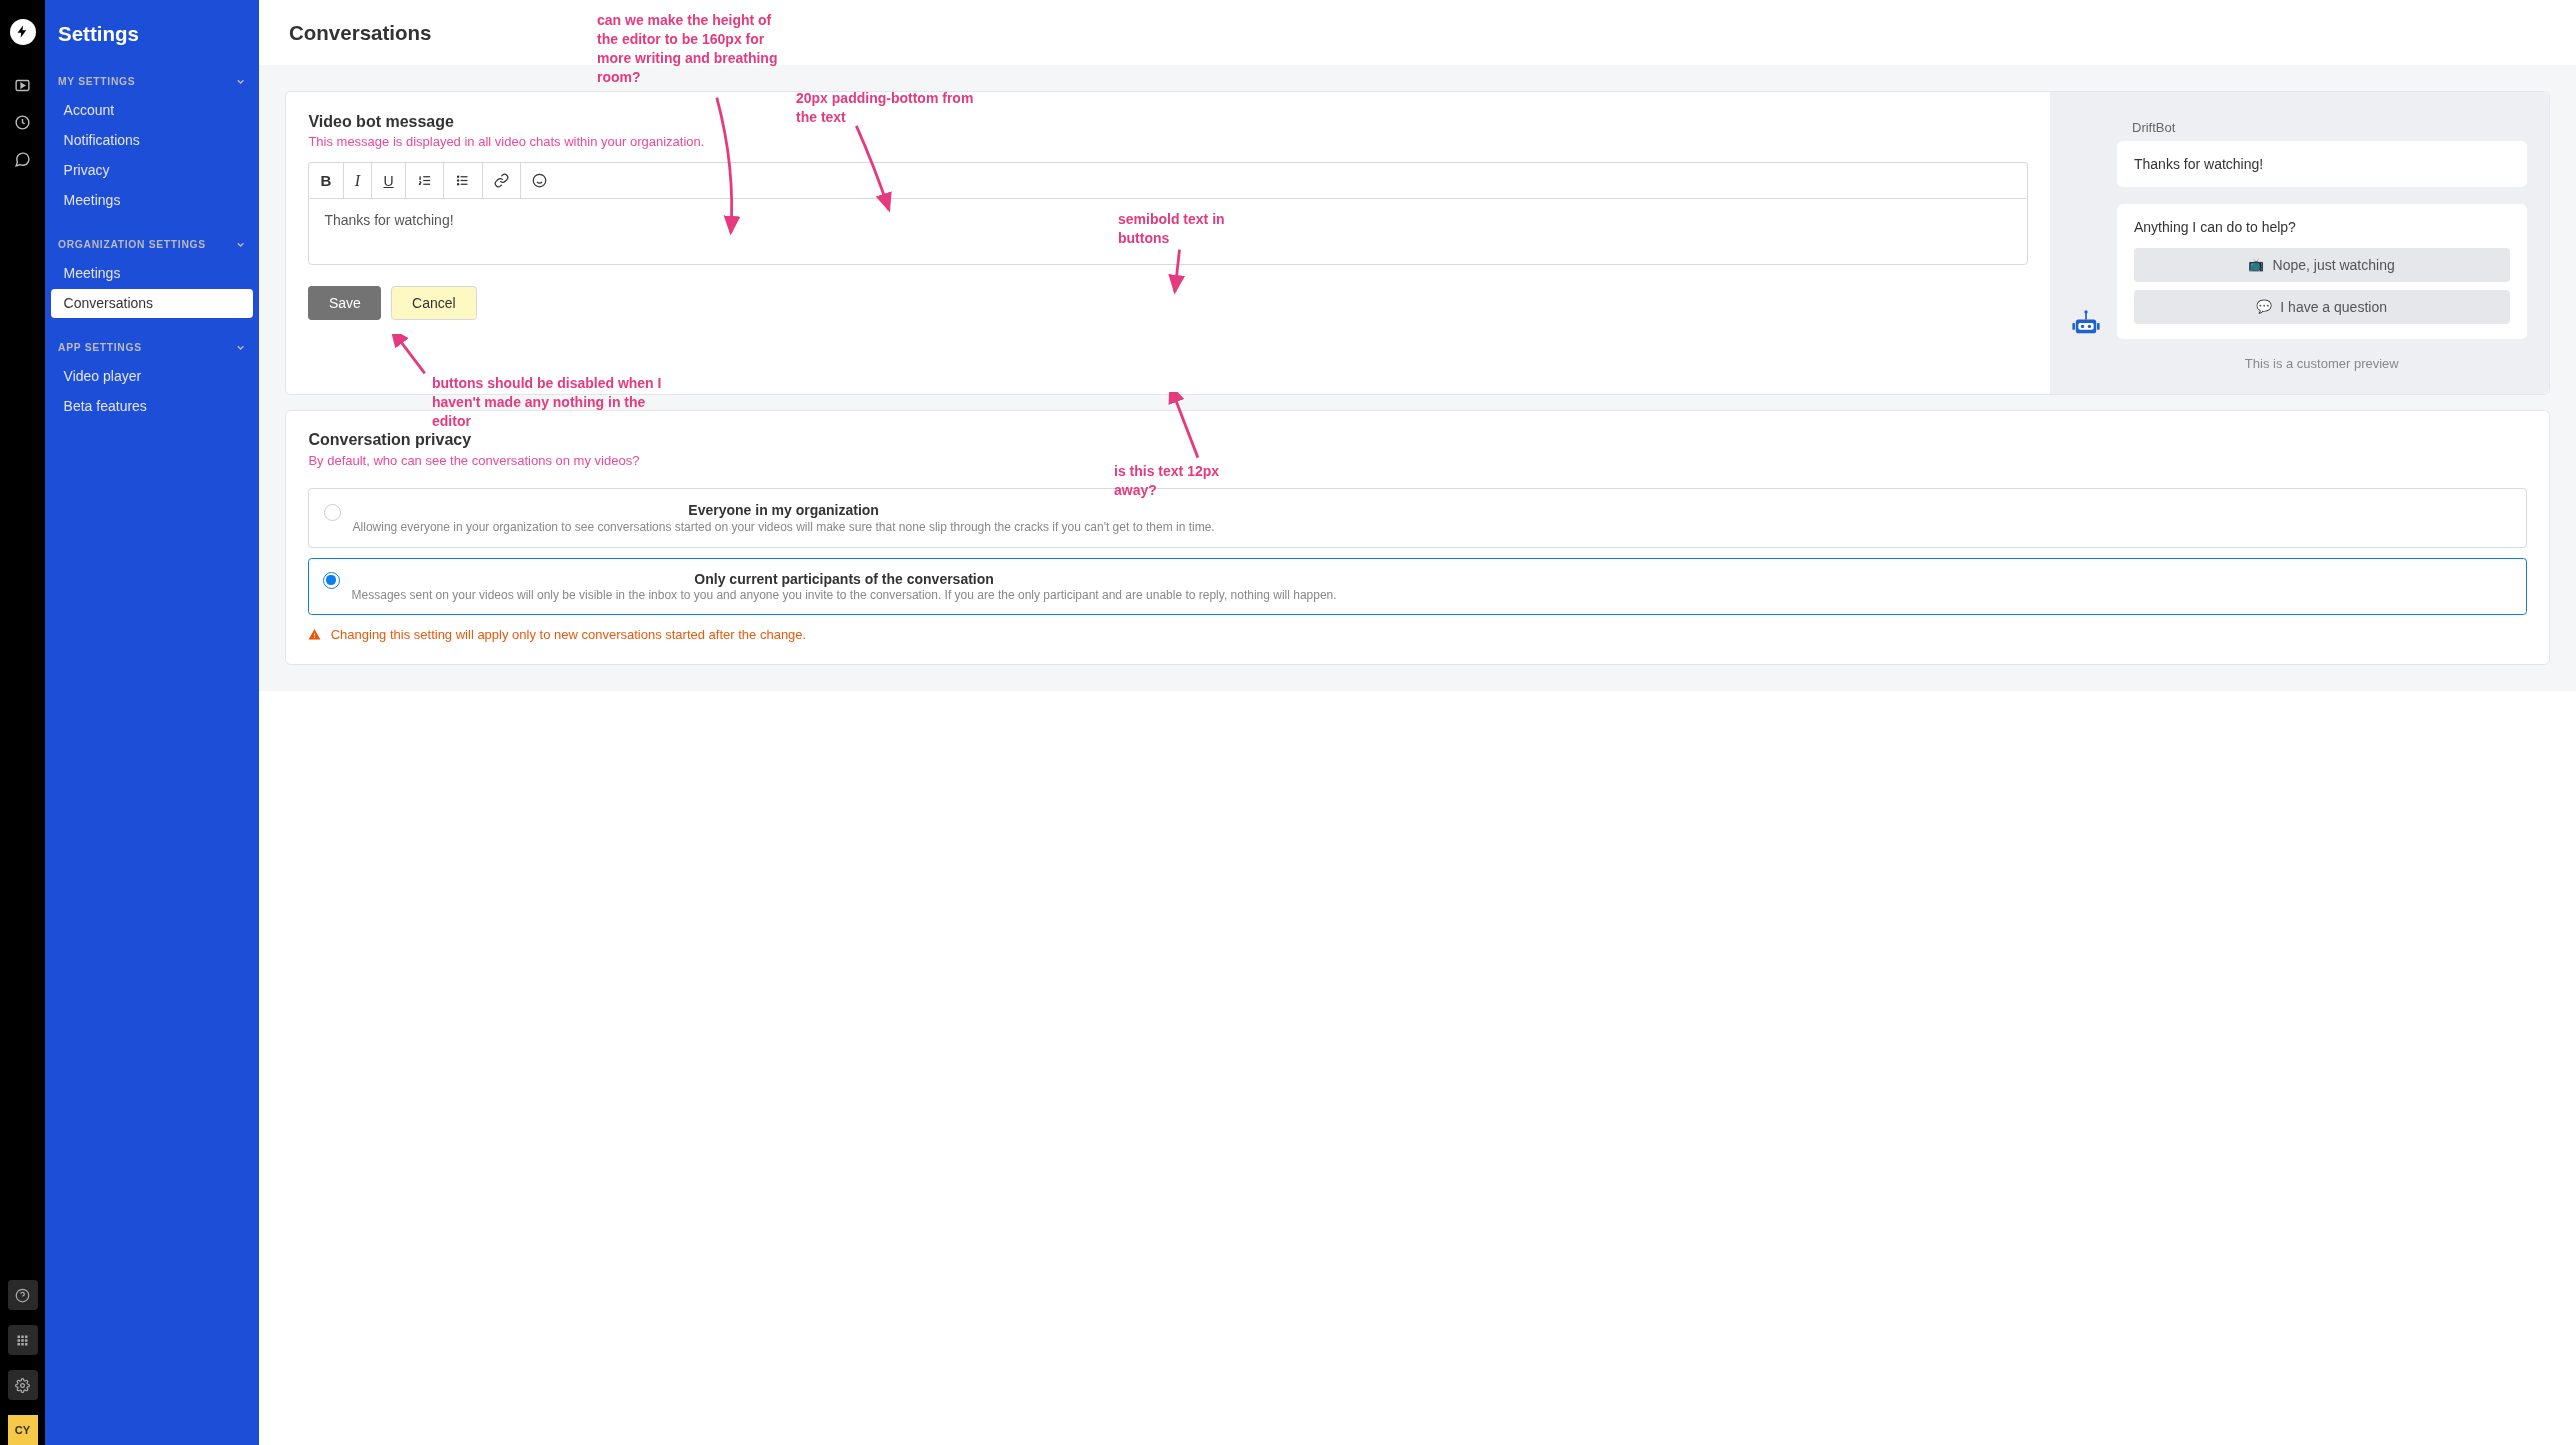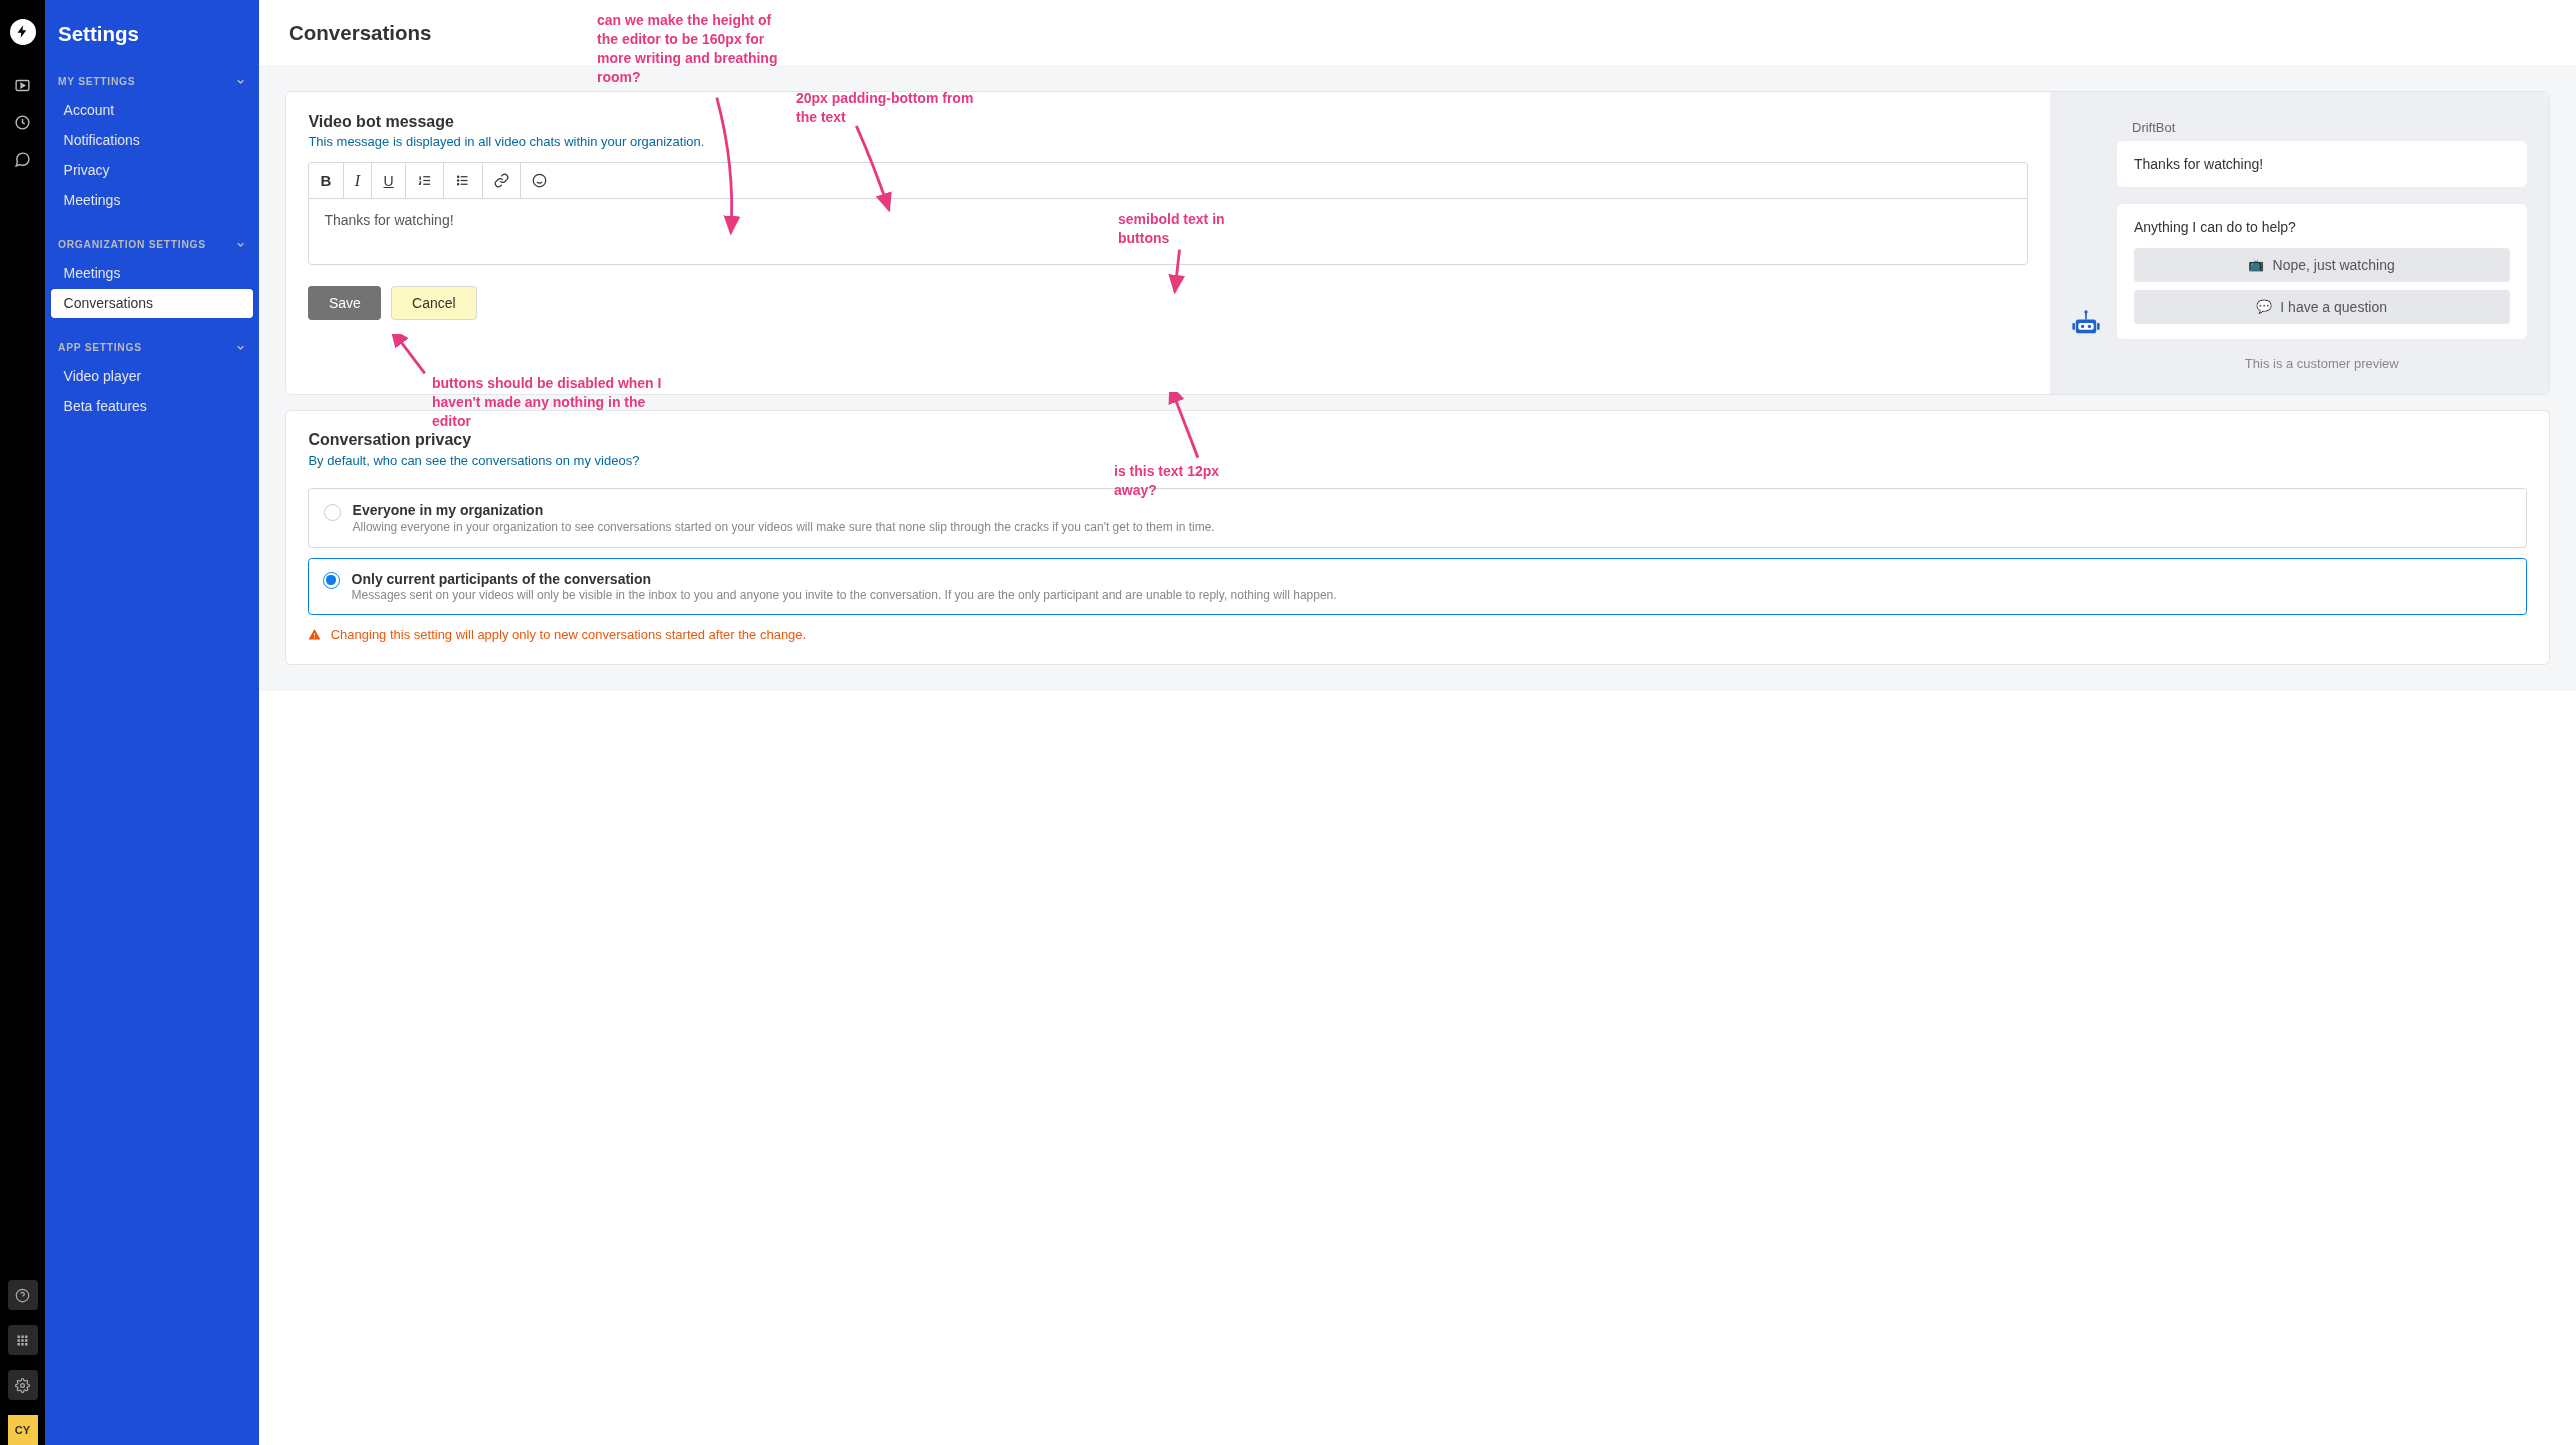--- a/index.html
+++ b/index.html
@@ -22,40 +22,40 @@
 .sidebar-item { padding: 6.5px 13px; color: #e5e5e5; font-size: 14px; cursor: pointer; border-radius: 3.7px; margin: 0.9px 5.6px; }
 .sidebar-item.active { background: #fff; color: #333; }
 .main { flex: 1; background: #fff; overflow-y: auto; position: relative; }
 .main-header { padding: 20.5px 30px; }
 .main-title { font-size: 20.5px; font-weight: 600; color: #333; }
 .content { background: #f5f6f7; padding: 26px; }
 .card { background: #fff; border: 0.9px solid #e3e5e8; border-radius: 5.6px; margin-bottom: 15px; display: flex; }
 .card-left { flex: 1; padding: 20.5px 22.4px 22.4px 22.4px; }
 .card-right { width: 499px; background: #edeff2; border-radius: 0 5.6px 5.6px 0; padding: 28px 22.4px 22.4px 67px; position: relative; }
 .section-title { font-size: 16px; font-weight: 600; color: #333; margin-bottom: 3.7px; }
-.section-sub { font-size: 13px; color: #0369a1; margin-bottom: 13px; }
+.section-sub { font-size: 13px; color: #ec4899; margin-bottom: 13px; }
 .toolbar { display: flex; border: 0.9px solid #d5d8dc; border-bottom: none; border-radius: 3.7px 3.7px 0 0; }
 .toolbar-btn { height: 35px; border-right: 0.9px solid #d5d8dc; display: flex; align-items: center; justify-content: center; cursor: pointer; color: #333; padding: 0 11.2px; }
 .toolbar-btn:last-child { border-right: none; }
 .toolbar-btn svg { width: 15px; height: 15px; }
 .editor { border: 0.9px solid #d5d8dc; border-radius: 0 0 3.7px 3.7px; padding: 13px 15px; min-height: 67px; font-size: 14px; color: #555; }
 .btn-row { display: flex; gap: 9.3px; margin-top: 20.5px; }
 .btn { padding: 8.4px 20.5px; border-radius: 3.7px; font-size: 14px; cursor: pointer; border: none; }
 .btn-primary { background: #737373; color: #fff; }
 .btn-secondary { background: #fef9c3; border: 0.9px solid #d5d8dc; color: #333; }
 .bot-name { font-size: 13px; color: #666; margin-bottom: 5.6px; margin-left: 15px; }
 .chat-bubble { background: #fff; border-radius: 5.6px; padding: 15px 17px; margin-bottom: 17px; font-size: 14px; color: #333; }
 .chat-bubble.with-buttons { padding: 15px 17px 15px 17px; }
 .chat-question { margin-bottom: 13px; }
 .chat-btn { background: #e5e7eb; border-radius: 3.7px; padding: 9.3px 13px; text-align: center; display: flex; align-items: center; justify-content: center; gap: 7.5px; cursor: pointer; margin-bottom: 7.5px; font-size: 14px; color: #555; }
 .chat-btn:last-child { margin-bottom: 0; }
 .bot-icon { position: absolute; left: 17px; bottom: 52px; width: 37px; height: 37px; display: flex; align-items: center; justify-content: center; }
 .preview-label { text-align: center; font-size: 13px; color: #888; margin-top: 15px; }
 .card-full { background: #fff; border: 0.9px solid #e3e5e8; border-radius: 5.6px; padding: 20.5px 22.4px 22.4px 22.4px; }
-.radio-option { border: 0.9px solid #d5d8dc; border-radius: 3.7px; padding: 13px 15px; margin-bottom: 9.3px; display: flex; gap: 11.2px; cursor: pointer; }
+.radio-option { border: 0.9px solid #d5d8dc; border-radius: 3.7px; padding: 13px 15px; margin-bottom: 9.3px; display: flex; gap: 11.2px; cursor: pointer; text-align: center; }
 .radio-option.selected { border: 1.9px solid #0d7ee8; padding: 12px 14px; }
 .radio-circle { width: 17px; height: 17px; border: 1.9px solid #ccc; border-radius: 50%; flex-shrink: 0; margin-top: 1.9px; position: relative; }
 .radio-option.selected .radio-circle { border-color: #0d7ee8; }
 .radio-option.selected .radio-circle::after { content: ''; position: absolute; width: 9.3px; height: 9.3px; background: #0d7ee8; border-radius: 50%; top: 1.9px; left: 1.9px; }
 .radio-label { font-size: 14px; font-weight: 600; color: #333; margin-bottom: 1.9px; }
 .radio-desc { font-size: 12px; color: #888; }
 .warning { display: flex; align-items: center; gap: 9.3px; margin-top: 11.2px; color: #e8590c; font-size: 13px; }
 .warning-icon { color: #e8590c; }
 .annotation { position: absolute; color: #e6397e; font-weight: 700; font-size: 14px; line-height: 1.35; pointer-events: none; z-index: 10; }
 .arrow { position: absolute; pointer-events: none; z-index: 9; }

